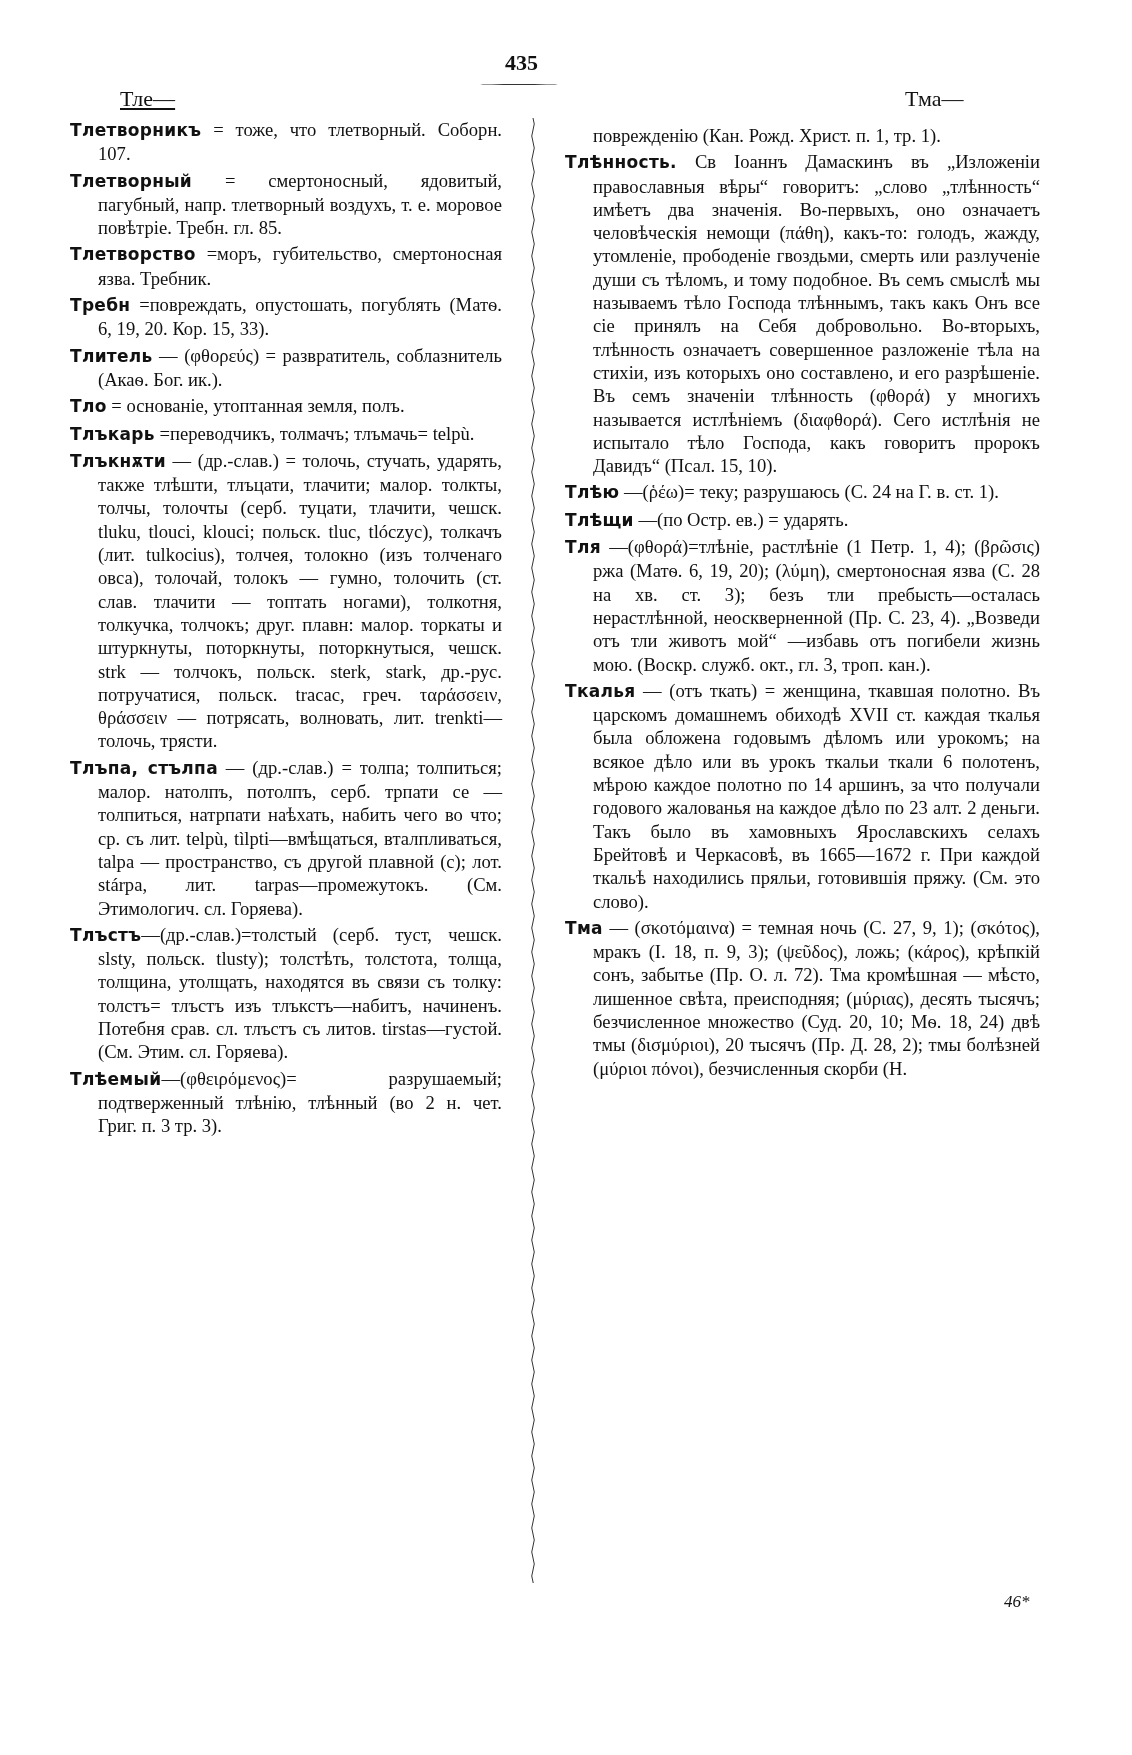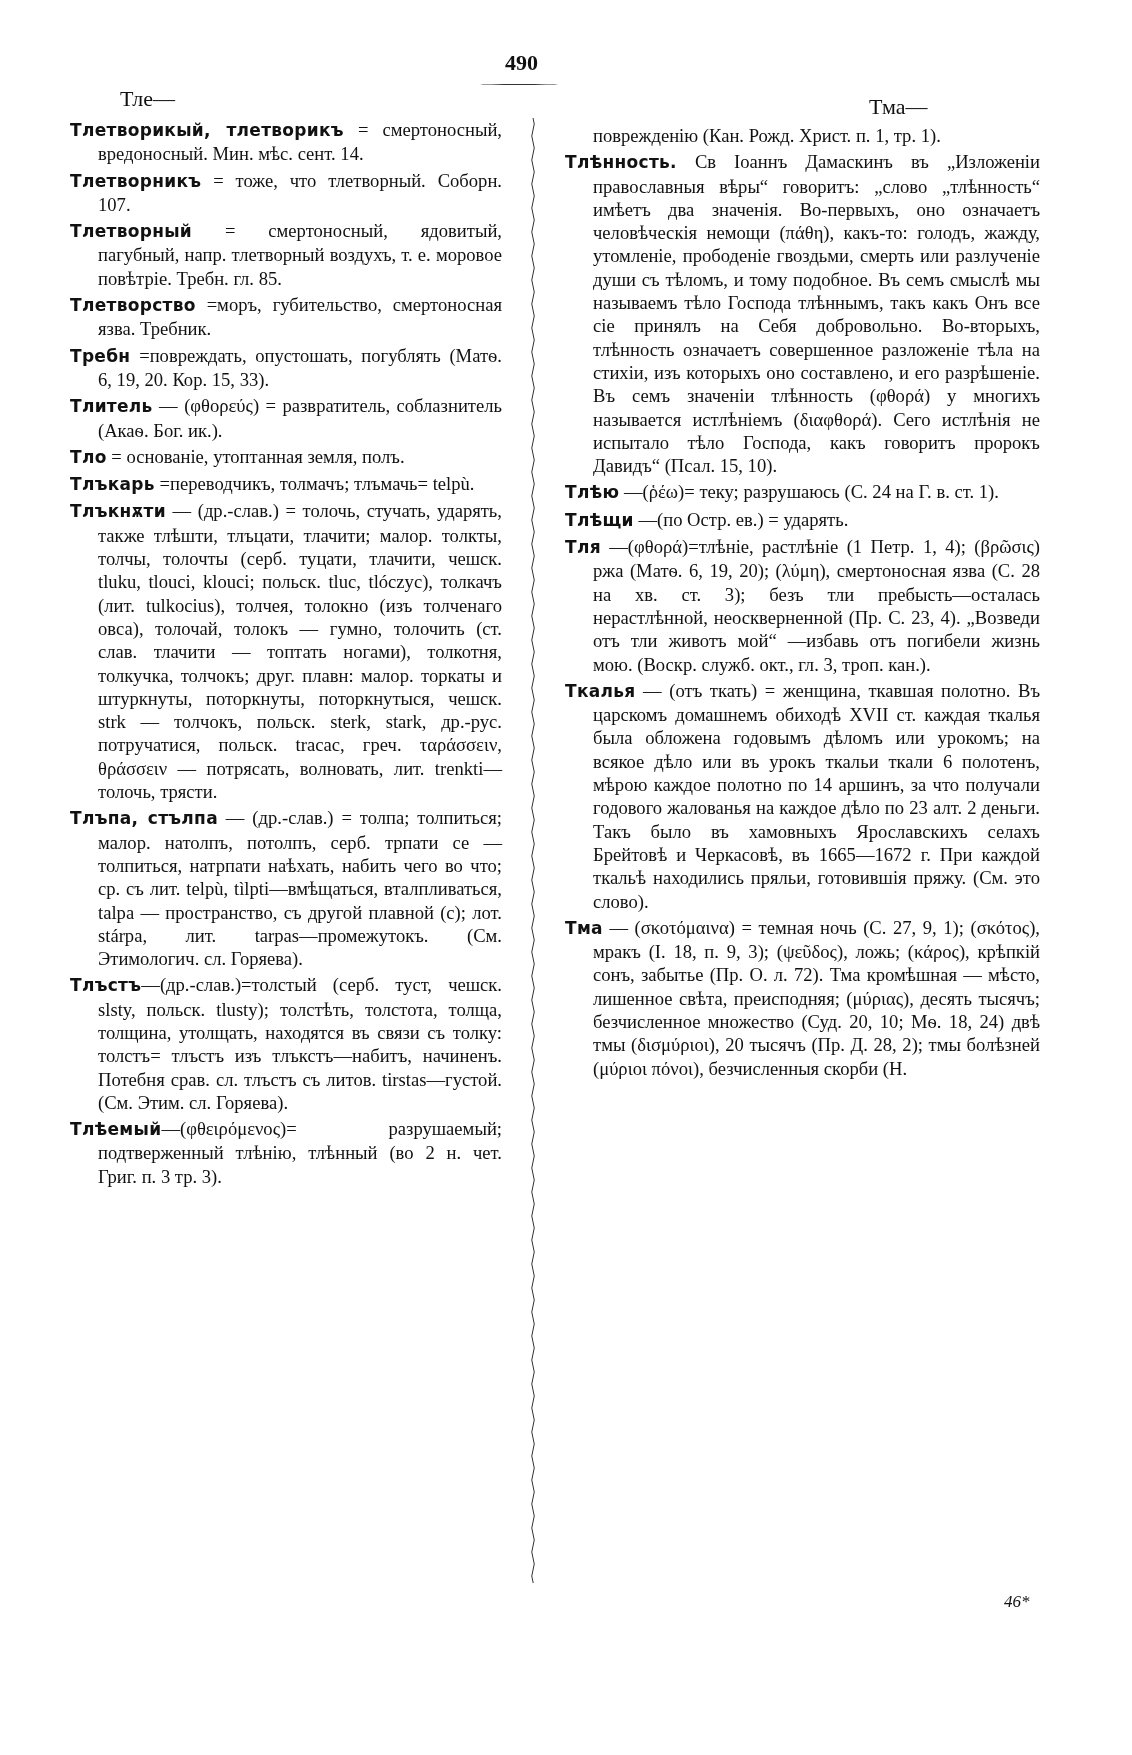--- a/index.html
+++ b/index.html
@@ -2,44 +2,43 @@
 <html><head>
   <meta charset="utf-8">
   <style>
     html, body { margin: 0; padding: 0; background: #ffffff; }
     body { width: 1132px; height: 1755px; position: relative; overflow: hidden;
            font-family: "Liberation Serif", "DejaVu Serif", serif; color: #111; }
     .page-number { position: absolute; left: 505px; top: 50px; font-size: 22px; font-weight: bold; }
     .page-number-rule { position: absolute; left: 480px; top: 84px; width: 78px; height: 0;
                         border-top: 1.5px solid #333; border-radius: 50%; }
     .running-head { position: absolute; top: 86px; font-size: 22px; }
-    .running-head.left { left: 120px; }
-    .running-head.right { left: 869px; margin-top: 8px; }
+    .running-head.left { left: 120px; text-decoration: underline; }
+    .running-head.right { left: 905px; }
     .column { position: absolute; top: 118px; font-size: 18.6px; line-height: 23.3px;
               text-align: justify; }
     .column.left { left: 70px; width: 432px; }
     .column.right { left: 552px; width: 475px; top: 124px; margin-left: 13px; }
     .separator { position: absolute; left: 530px; top: 118px; width: 6px; height: 1465px; }
     .entry { margin: 0 0 3px 0; padding-left: 28px; text-indent: -28px; }
     .continuation { padding-left: 28px; text-indent: 0; margin: 0 0 3px 0; }
     .headword { font-family: "DejaVu Sans", sans-serif; font-weight: bold; font-size: 17px;
                 letter-spacing: 0.3px; }
     .body-text { }
     .signature { position: absolute; left: 1004px; top: 1592px; font-size: 17px; font-style: italic; }
   </style>
 </head>
 <body>
 
-<div class="page-number">490</div>
+<div class="page-number">435</div>
 <div class="page-number-rule"></div>
 <div class="running-head left">Тле—</div>
 <div class="running-head right">Тма—</div>
 
 <div class="column left" id="left-col">
-    <p class="entry"><span class="headword">Тлетворикый, тлетворикъ</span><span class="body-text"> = смертоносный, вредоносный. Мин. мѣс. сент. 14.</span></p>
     <p class="entry"><span class="headword">Тлетворникъ</span><span class="body-text"> = тоже, что тлетворный. Соборн. 107.</span></p>
     <p class="entry"><span class="headword">Тлетворный</span><span class="body-text"> = смертоносный, ядовитый, пагубный, напр. тлетворный воздухъ, т. е. моровое повѣтріе. Требн. гл. 85.</span></p>
     <p class="entry"><span class="headword">Тлетворство</span><span class="body-text"> =моръ, губительство, смертоносная язва. Требник.</span></p>
     <p class="entry"><span class="headword">Требн</span><span class="body-text"> =повреждать, опустошать, погублять (Матѳ. 6, 19, 20. Кор. 15, 33).</span></p>
     <p class="entry"><span class="headword">Тлитель</span><span class="body-text"> — (φθορεύς) = развратитель, соблазнитель (Акаѳ. Бог. ик.).</span></p>
     <p class="entry"><span class="headword">Тло</span><span class="body-text"> = основаніе, утоптанная земля, полъ.</span></p>
     <p class="entry"><span class="headword">Тлъкарь</span><span class="body-text"> =переводчикъ, толмачъ; тлъмачь= telpù.</span></p>
     <p class="entry"><span class="headword">Тлъкнѫти</span><span class="body-text"> — (др.-слав.) = толочь, стучать, ударять, также тлѣшти, тлъцати, тлачити; малор. толкты, толчы, толочты (серб. туцати, тлачити, чешск. tluku, tlouci, klouci; польск. tluc, tlóczyc), толкачъ (лит. tulkocius), толчея, толокно (изъ толченаго овса), толочай, толокъ — гумно, толочить (ст. слав. тлачити — топтать ногами), толкотня, толкучка, толчокъ; друг. плавн: малор. торкаты и штуркнуты, поторкнуты, поторкнутыся, чешск. strk — толчокъ, польск. sterk, stark, др.-рус. потручатися, польск. tracac, греч. ταράσσειν, θράσσειν — потрясать, волновать, лит. trenkti—толочь, трясти.</span></p>
     <p class="entry"><span class="headword">Тлъпа, стълпа</span><span class="body-text"> — (др.-слав.) = толпа; толпиться; малор. натолпъ, потолпъ, серб. трпати се — толпиться, натрпати наѣхать, набить чего во что; ср. съ лит. telpù, tìlpti—вмѣщаться, вталпливаться, talpa — пространство, съ другой плавной (с); лот. stárpa, лит. tarpas—промежутокъ. (См. Этимологич. сл. Горяева).</span></p>
     <p class="entry"><span class="headword">Тлъстъ</span><span class="body-text">—(др.-слав.)=толстый (серб. туст, чешск. slsty, польск. tlusty); толстѣть, толстота, толща, толщина, утолщать, находятся въ связи съ толку: толстъ= тлъстъ изъ тлъкстъ—набитъ, начиненъ. Потебня срав. сл. тлъстъ съ литов. tirstas—густой. (См. Этим. сл. Горяева).</span></p>

